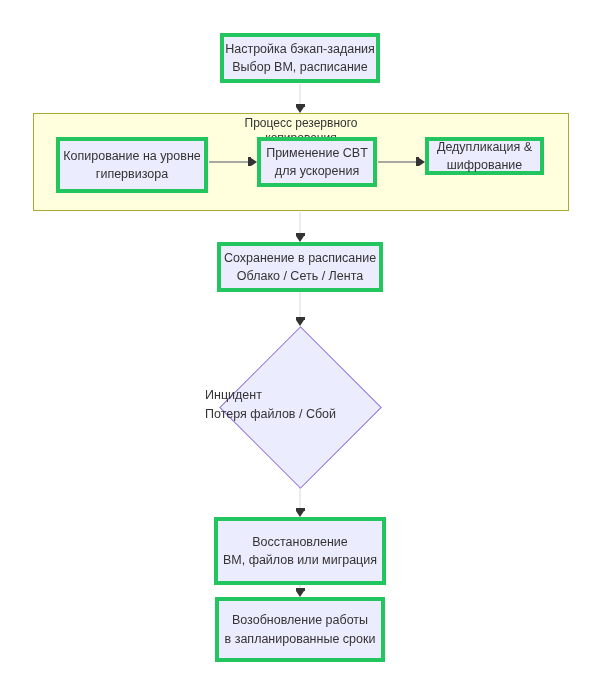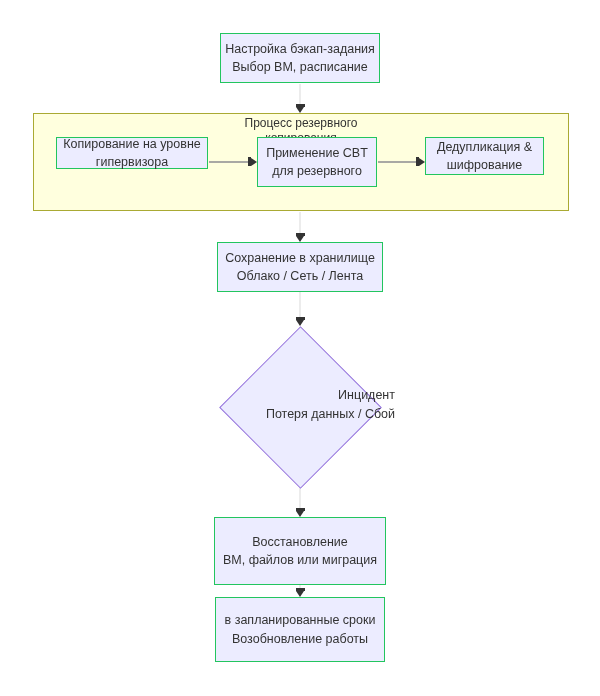--- a/index.html
+++ b/index.html
@@ -1,21 +1,21 @@
 <!DOCTYPE html>
 <html><head>
 <meta charset="utf-8">
 <style>
   html,body{margin:0;padding:0;background:#fff;}
   .canvas{
     position:relative;width:600px;height:696px;background:#ffffff;overflow:hidden;
     font-family:"Liberation Sans", sans-serif;color:#333333;
   }
   .node{
-    position:absolute;background:#ECECFF;border:1px solid #22c55e;
+    position:absolute;background:#ECECFF;border:4px solid #22c55e;
     display:flex;flex-direction:column;justify-content:center;
     text-align:center;font-size:12.5px;z-index:2;box-sizing:border-box;
   }
   .node span{display:block;line-height:18px;}
   .group{
     position:absolute;left:33px;top:113px;width:536px;height:98px;
     background:#FFFFDE;border:1px solid #AAAA33;box-sizing:border-box;z-index:0;
   }
   .group-title{
     position:absolute;left:33px;top:116px;width:536px;text-align:center;
@@ -31,27 +31,27 @@
   .ah-right{position:absolute;height:9px;display:flex;flex-direction:row;align-items:center;z-index:3;}
   .ah-right i{display:block;}
   .ah-right .bar{width:2.5px;height:9px;background:#333333;}
   .ah-right .tri{width:0;height:0;border-top:4.5px solid transparent;border-bottom:4.5px solid transparent;border-left:6px solid #333333;}
   .diamond{
     position:absolute;left:242.5px;top:349.5px;width:115px;height:115px;
     background:#ECECFF;border:1px solid #9370DB;transform:rotate(45deg);
     box-sizing:border-box;z-index:2;
   }
   .diamond-label{
-    position:absolute;left:205px;top:386px;width:190px;text-align:right;
+    position:absolute;left:205px;top:386px;width:190px;text-align:left;
     font-size:12.5px;z-index:3;
   }
   .diamond-label span{display:block;line-height:19px;}
   
   .n-setup{left:220px;top:33px;width:160px;height:50px;}
-  .n-hypervisor{left:56px;top:137px;width:152px;height:32px;}
+  .n-hypervisor{left:56px;top:137px;width:152px;height:56px;}
   .n-cbt{left:257px;top:137px;width:120px;height:50px;}
   .n-dedup{left:425px;top:137px;width:119px;height:38px;justify-content:center;}
   .n-storage{left:217px;top:242px;width:166px;height:50px;}
   .n-restore{left:214px;top:517px;width:172px;height:68px;}
   .n-resume{left:215px;top:597px;width:170px;height:65px;}
   .n-resume span{line-height:18.5px;}
 </style>
 </head>
 <body>
 
@@ -73,21 +73,21 @@
     <span>Процесс резервного</span>
     <span>копирования</span>
   </div>
 
   <div class="node n-hypervisor">
     <span>Копирование на уровне</span>
     <span>гипервизора</span>
   </div>
   <div class="node n-cbt">
     <span>Применение CBT</span>
-    <span>для резервного</span>
+    <span>для ускорения</span>
   </div>
   <div class="node n-dedup">
     <span>Дедупликация &amp;</span>
     <span>шифрование</span>
   </div>
 
   <div class="hline" style="left:209px;width:39px;"></div>
   <div class="ah-right" style="left:248px;top:157.25px;">
       <i class="bar"></i>
       <i class="tri"></i>
@@ -98,51 +98,51 @@
       <i class="tri"></i>
     </div>
 
   <div class="vline" style="top:212px;height:21px;"></div>
   <div class="ah-down" style="left:295.5px;top:233px;">
       <i class="bar"></i>
       <i class="tri"></i>
     </div>
 
   <div class="node n-storage">
-    <span>Сохранение в хранилище</span>
+    <span>Сохранение в расписание</span>
     <span>Облако / Сеть / Лента</span>
   </div>
 
   <div class="vline" style="top:292px;height:25px;"></div>
   <div class="ah-down" style="left:295.5px;top:317px;">
       <i class="bar"></i>
       <i class="tri"></i>
     </div>
 
   <div class="diamond"></div>
   <div class="diamond-label">
     <span>Инцидент</span>
-    <span>Потеря данных / Сбой</span>
+    <span>Потеря файлов / Сбой</span>
   </div>
 
   <div class="vline" style="top:488px;height:20px;"></div>
   <div class="ah-down" style="left:295.5px;top:508px;">
       <i class="bar"></i>
       <i class="tri"></i>
     </div>
 
   <div class="node n-restore">
     <span>Восстановление</span>
     <span>ВМ, файлов или миграция</span>
   </div>
 
   <div class="vline" style="top:567px;height:21px;"></div>
   <div class="ah-down" style="left:295.5px;top:588px;">
       <i class="bar"></i>
       <i class="tri"></i>
     </div>
 
   <div class="node n-resume">
+    <span>Возобновление работы</span>
     <span>в запланированные сроки</span>
-    <span>Возобновление работы</span>
   </div>
 
 </div>
 
 </body></html>

